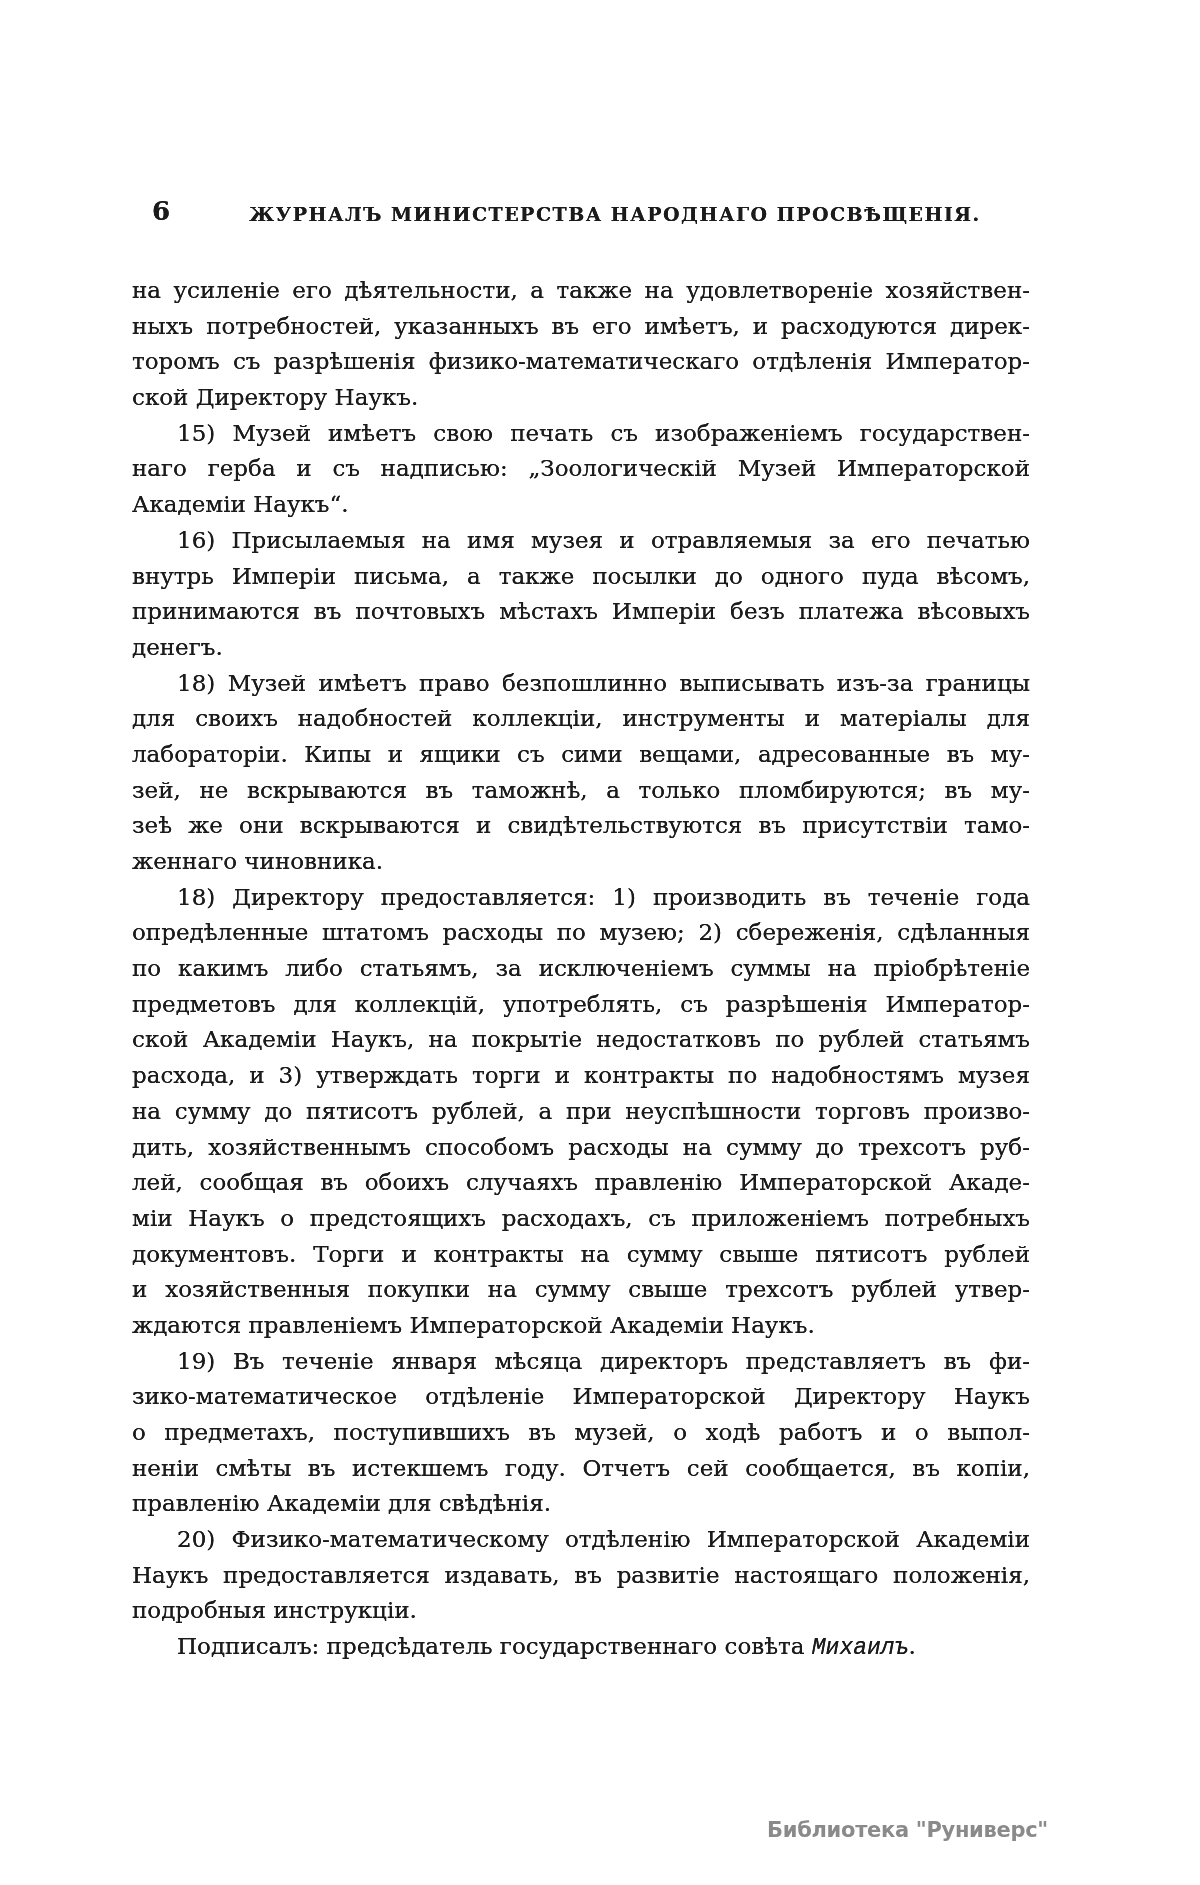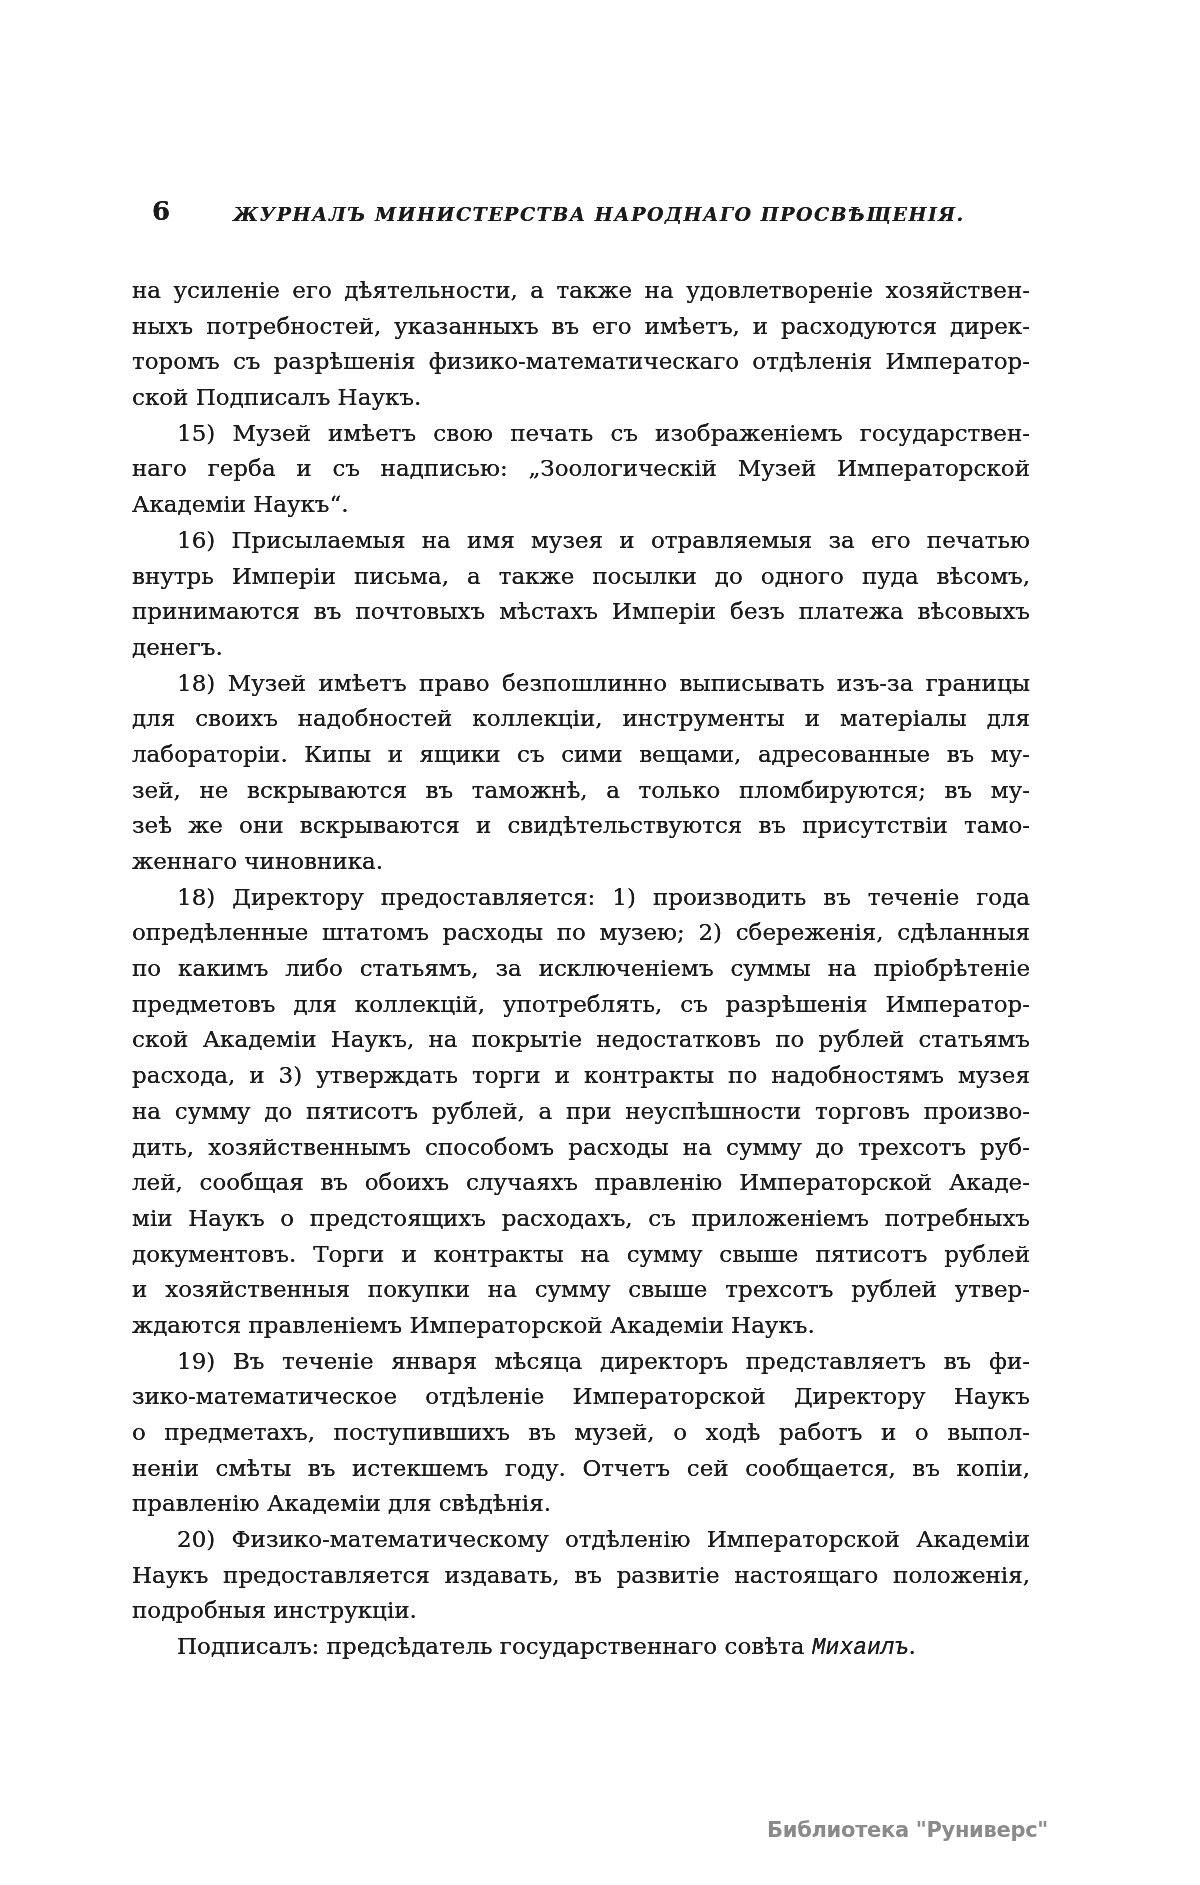--- a/index.html
+++ b/index.html
@@ -16,30 +16,29 @@
   .page-number {
     position: absolute;
     left: 152px;
     top: 196px;
     font-size: 26px;
     font-weight: 700;
     text-shadow: 0 0 0.5px currentColor;
   }
   .running-title {
     position: absolute;
-    left: 150px;
+    left: 166px;
     top: 203px;
     width: 898px;
     text-align: center;
     font-size: 19px;
     letter-spacing: 1.5px;
     font-weight: 700;
     text-shadow: 0 0 0.4px currentColor;
     white-space: nowrap;
-    font-style: italic;
   }
   
   .doc-body {
     position: absolute;
     left: 132px;
     top: 273px;
     width: 898px;
     font-size: 23px;
     text-shadow: 0 0 0.5px currentColor;
   }
@@ -82,21 +81,21 @@
 <div class="page">
 
   <div class="page-number">6</div>
 
   <div class="running-title">ЖУРНАЛЪ МИНИСТЕРСТВА НАРОДНАГО ПРОСВѢЩЕНІЯ.</div>
 
   <div class="doc-body">
       <div class="line">на усиленіе его дѣятельности, а также на удовлетвореніе хозяйствен-</div>
       <div class="line">ныхъ потребностей, указанныхъ въ его имѣетъ, и расходуются дирек-</div>
       <div class="line">торомъ съ разрѣшенія физико-математическаго отдѣленія Император-</div>
-      <div class="line end">ской Подписалъ Наукъ.</div>
+      <div class="line end">ской Директору Наукъ.</div>
       <div class="line indent">15) Музей имѣетъ свою печать съ изображеніемъ государствен-</div>
       <div class="line">наго герба и съ надписью: „Зоологическій Музей Императорской</div>
       <div class="line end">Академіи Наукъ“.</div>
       <div class="line indent">16) Присылаемыя на имя музея и отравляемыя за его печатью</div>
       <div class="line">внутрь Имперіи письма, а также посылки до одного пуда вѣсомъ,</div>
       <div class="line">принимаются въ почтовыхъ мѣстахъ Имперіи безъ платежа вѣсовыхъ</div>
       <div class="line end">денегъ.</div>
       <div class="line indent">18) Музей имѣетъ право безпошлинно выписывать изъ-за границы</div>
       <div class="line">для своихъ надобностей коллекціи, инструменты и матеріалы для</div>
       <div class="line">лабораторіи. Кипы и ящики съ сими вещами, адресованные въ му-</div>

